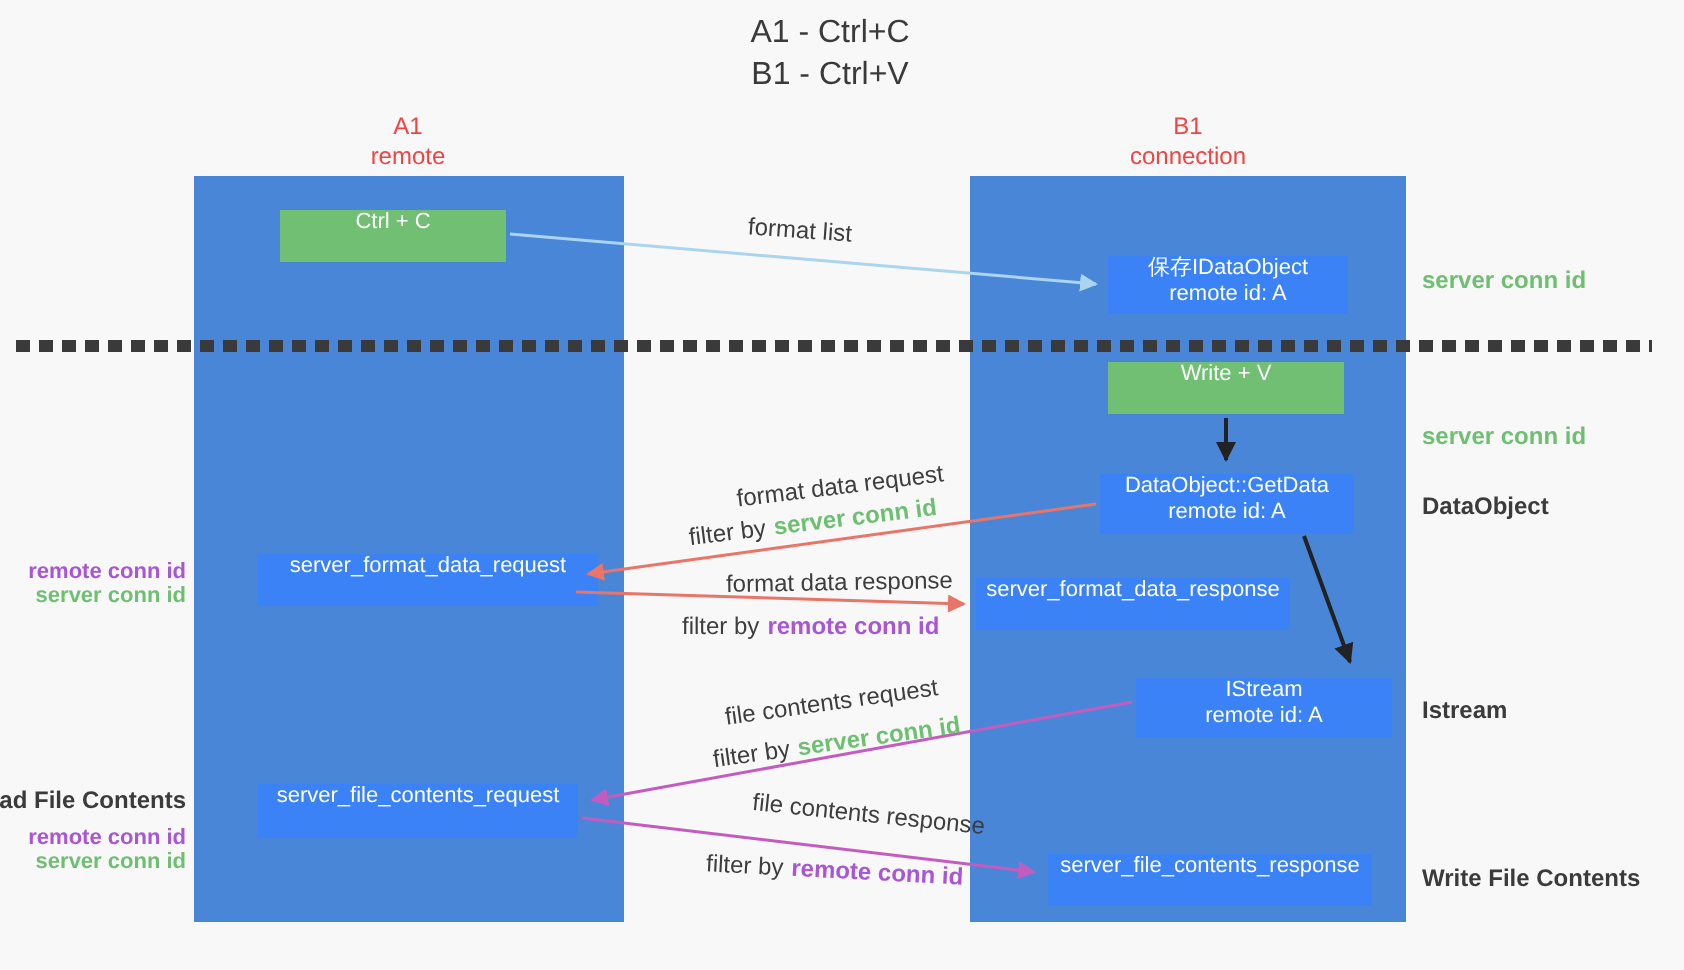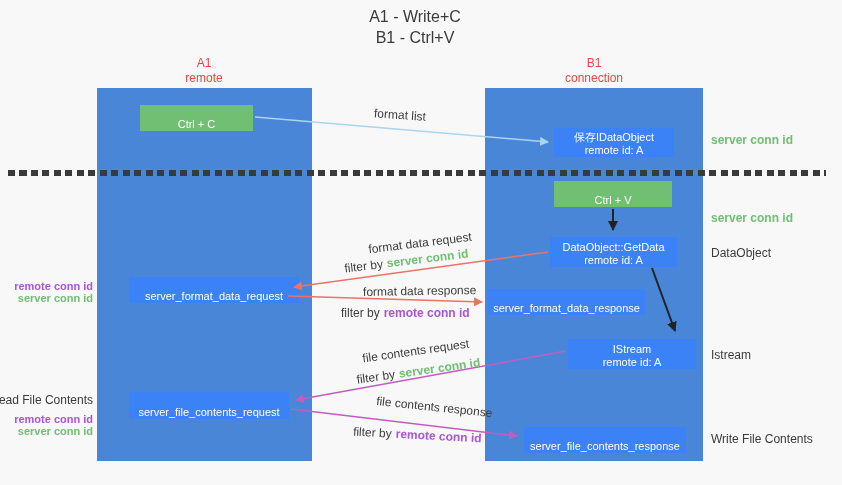--- a/index.html
+++ b/index.html
@@ -29,21 +29,21 @@
   .lane-header.left  { left: 154px; }
   .lane-header.right { left: 544px; }
   .boundary {
     position: absolute; left: 8px; top: 170px; width: 818px; height: 6px;
     background: repeating-linear-gradient(to right, #3a3a3a 0 7px, transparent 7px 11.5px);
     z-index: 3;
   }
   .node {
     position: absolute; z-index: 4;
     color: #ffffff; text-align: center; font-size: 11px;
-    display: flex; flex-direction: column; justify-content: flex-end;
+    display: flex; flex-direction: column; justify-content: flex-start;
     line-height: 13px; white-space: nowrap;
   }
   .node.green  { background: #70bf73; }
   .node.orange { background: #3b82f6; }
   .n-ctrl-c        { left: 140px; top: 105px; width: 113px; height: 26px; }
   .n-save-dobj     { left: 554px; top: 128px; width: 120px; height: 29px; }
   .n-ctrl-v        { left: 554px; top: 181px; width: 118px; height: 26px; }
   .n-getdata       { left: 550px; top: 237px; width: 127px; height: 30px; }
   .n-fmt-req       { left: 129px; top: 277px; width: 170px; height: 26px; }
   .n-fmt-resp      { left: 488px; top: 289px; width: 157px; height: 26px; }
@@ -54,35 +54,35 @@
   .mlabel {
     position: absolute; z-index: 6; font-size: 12px; color: #3d3d3d;
     white-space: nowrap;
   }
   .green-id  { color: #6fbf72; font-weight: bold; }
   .purple-id { color: #a855d6; font-weight: bold; }
   .filter-word { margin-right: 4px; }
   .side-label { position: absolute; z-index: 6; font-size: 12px; white-space: nowrap; }
   .side-label.right-col { left: 711px; }
   .side-label.left-col  { right: 749px; text-align: right; font-size: 11px; }
-  .side-label.plain { color: #3b3b3b; }
+  .side-label.plain { color: #3b3b3b; font-weight: bold; }
   .rot-m7 { transform: rotate(-7deg); }
   .rot-m8 { transform: rotate(-8deg); }
   .rot-p4 { transform: rotate(4deg); }
   .rot-p6 { transform: rotate(6deg); }
   .rot-p3 { transform: rotate(3deg); }
   .rot-m1 { transform: rotate(-1deg); }
 </style>
 </head>
 <body>
 
 <div class="stage">
 
   <div class="title">
-    <div>A1 - Write+C</div>
+    <div>A1 - Ctrl+C</div>
     <div>B1 - Ctrl+V</div>
   </div>
 
   <div class="lane-header left">
     <div>A1</div>
     <div>remote</div>
   </div>
   <div class="lane-header right">
     <div>B1</div>
     <div>connection</div>
@@ -96,21 +96,21 @@
   <div class="node green n-ctrl-c">
     <div>Ctrl + C</div>
   </div>
 
   <div class="node orange n-save-dobj">
     <div>保存IDataObject</div>
     <div>remote id: A</div>
   </div>
 
   <div class="node green n-ctrl-v">
-    <div>Ctrl + V</div>
+    <div>Write + V</div>
   </div>
 
   <div class="node orange n-getdata">
     <div>DataObject::GetData</div>
     <div>remote id: A</div>
   </div>
 
   <div class="node orange n-fmt-req">
     <div>server_format_data_request</div>
   </div>

